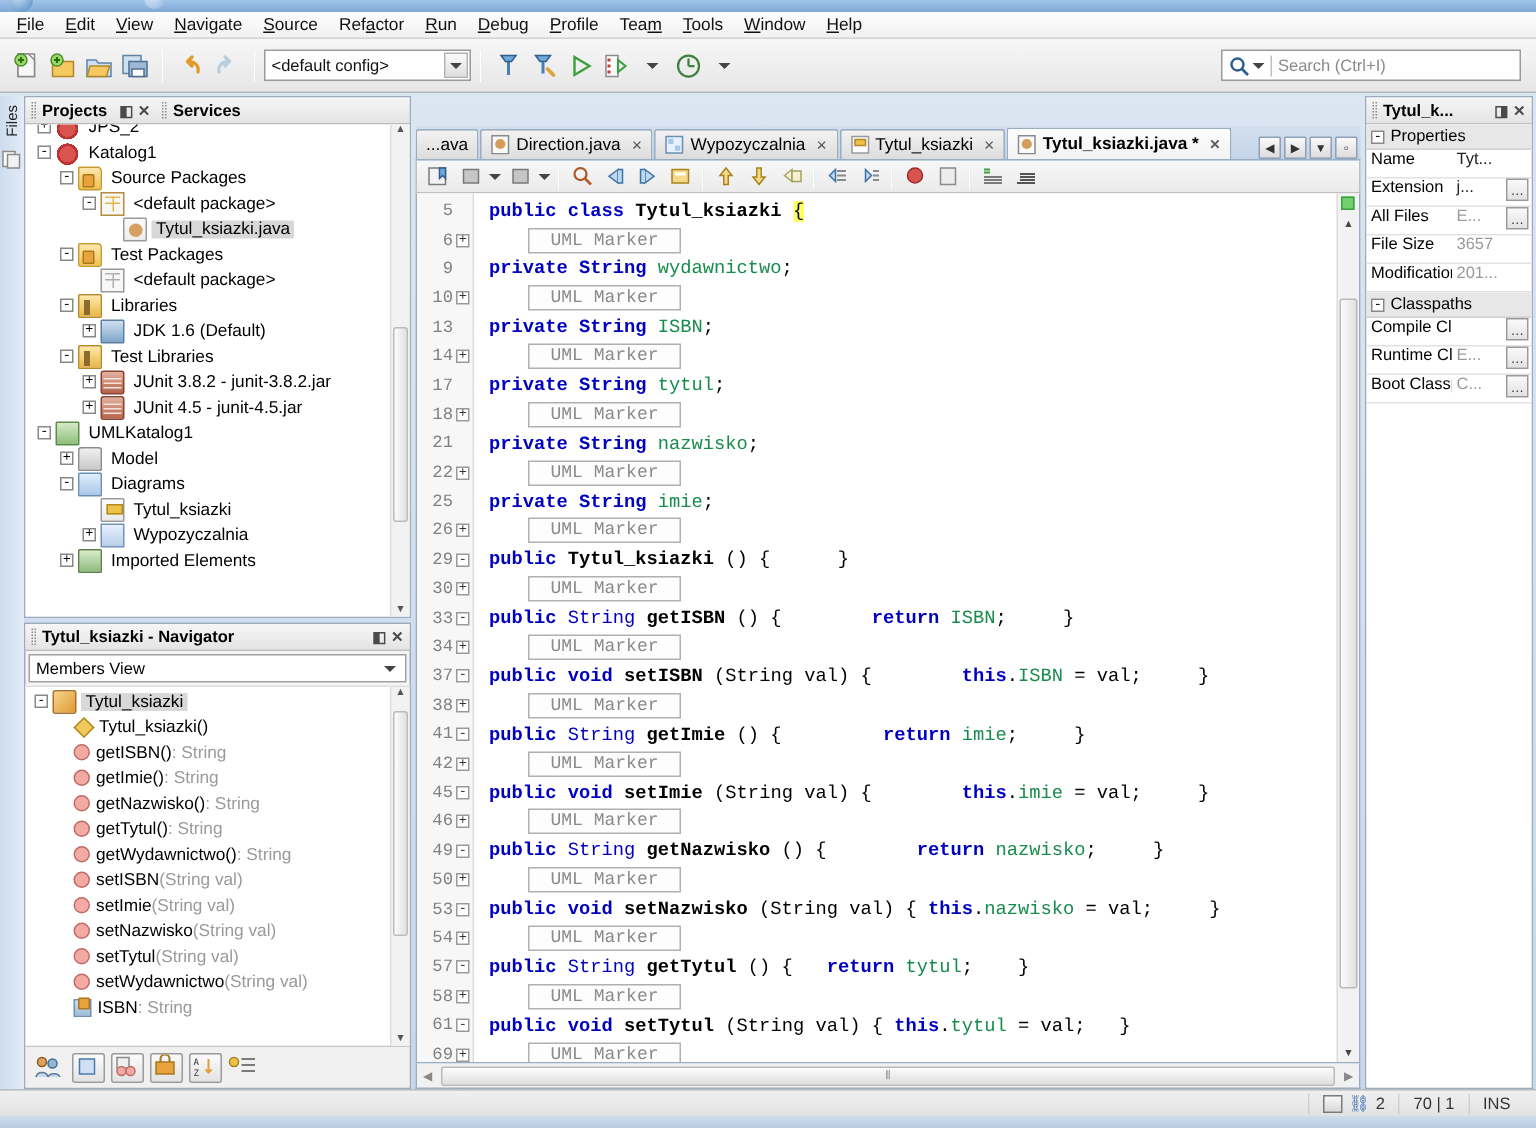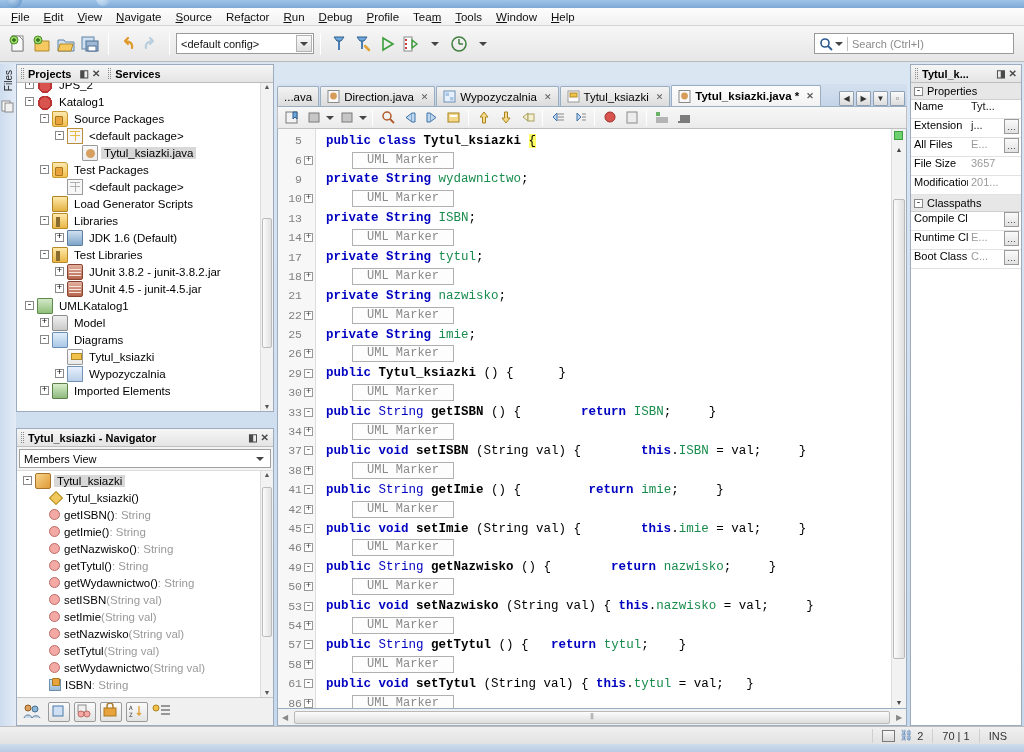--- a/index.html
+++ b/index.html
@@ -99,21 +99,21 @@
     padding-top: 6px; gap: 4px;
     background: linear-gradient(90deg,#cddcee,#e3ecf7);
   }
   .vtab {
     writing-mode: vertical-rl; text-orientation: mixed;
     font-size: 10px; color: #222; letter-spacing: 0px;
     transform: rotate(180deg);
     cursor: default;
   }
 
-  .leftcol { width: 258px; flex: none; display:flex; flex-direction:column; gap: 16px; }
+  .leftcol { width: 258px; flex: none; display:flex; flex-direction:column; gap: 3px; }
   .panel {
     background: #f4f4f4;
     border: 1px solid #9cacbe;
     display: flex; flex-direction: column; min-height: 0;
   }
   .panel-head {
     height: 18px; flex: none;
     background: linear-gradient(180deg,#f6f6f6,#e4e4e4);
     border-bottom: 1px solid #bdbdbd;
     display: flex; align-items: center;
@@ -498,26 +498,20 @@
               <span class="lbl">Test Packages</span>
             </div>
             <div class="trow">
               <span class="ind" style="width: 36px;"></span>
               <span class="expspace"></span>
               <span class="ico ico-pkg grey"></span>
               <span class="lbl">&lt;default package&gt;</span>
             </div>
             <div class="trow">
               <span class="ind" style="width: 21px;"></span>
-              <span class="expspace"></span>
-              <span class="ico ico-script"></span>
-              <span class="lbl">Load Generator Scripts</span>
-            </div>
-            <div class="trow">
-              <span class="ind" style="width: 21px;"></span>
               <span class="exp">-</span>
               <span class="ico ico-lib"></span>
               <span class="lbl">Libraries</span>
             </div>
             <div class="trow">
               <span class="ind" style="width: 36px;"></span>
               <span class="exp">+</span>
               <span class="ico ico-jdk"></span>
               <span class="lbl">JDK 1.6 (Default)</span>
             </div>
@@ -985,21 +979,21 @@
             </div>
             <div class="gline">
               <span>58</span>
               <span class="fold">+</span>
             </div>
             <div class="gline">
               <span>61</span>
               <span class="fold">-</span>
             </div>
             <div class="gline">
-              <span>86</span>
+              <span>69</span>
               <span class="fold">+</span>
             </div>
             <div class="gline">
               <span>65</span>
               <span class="fold">-</span>
             </div>
             <div class="gline">
               <span>66</span>
               <span class="fold">+</span>
             </div>

